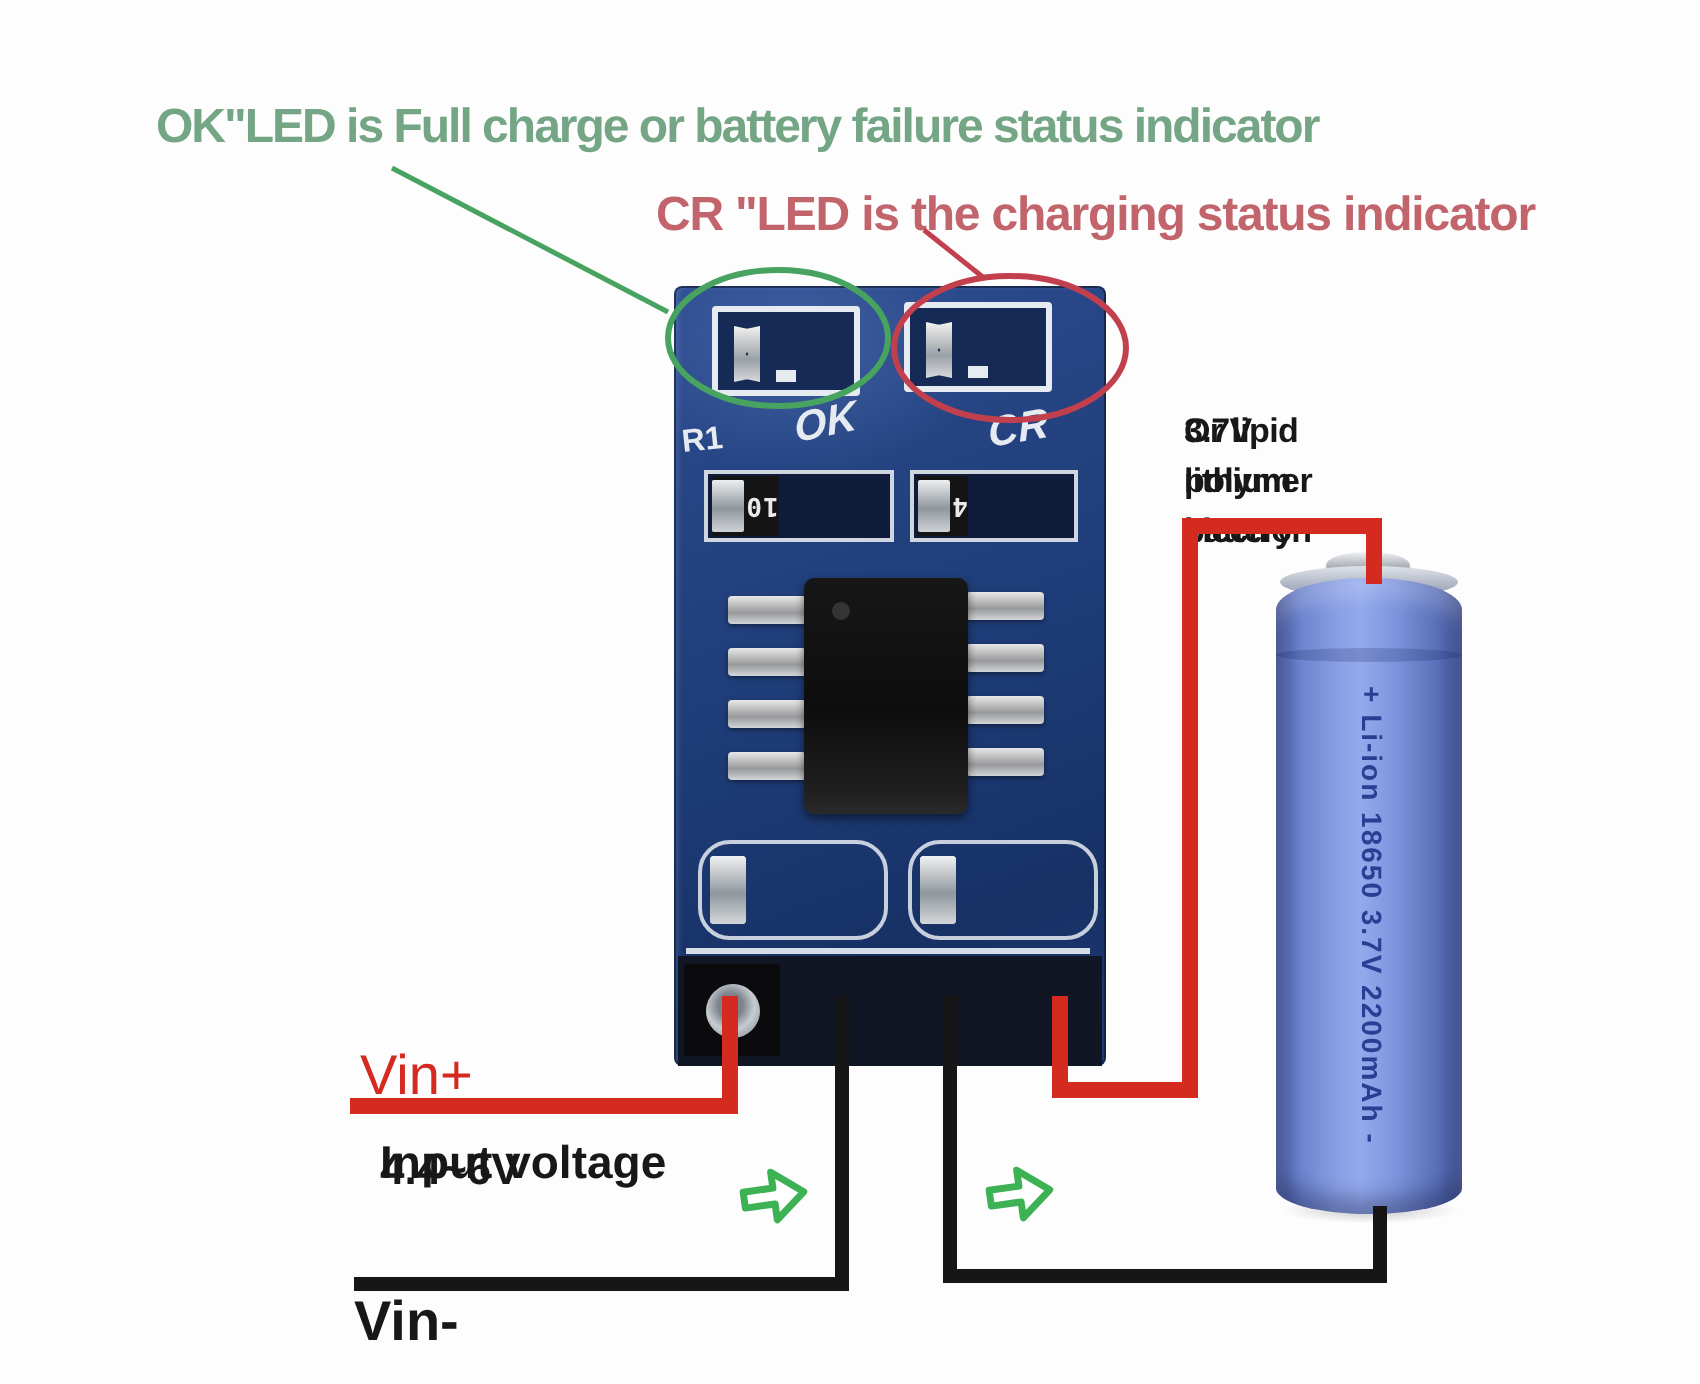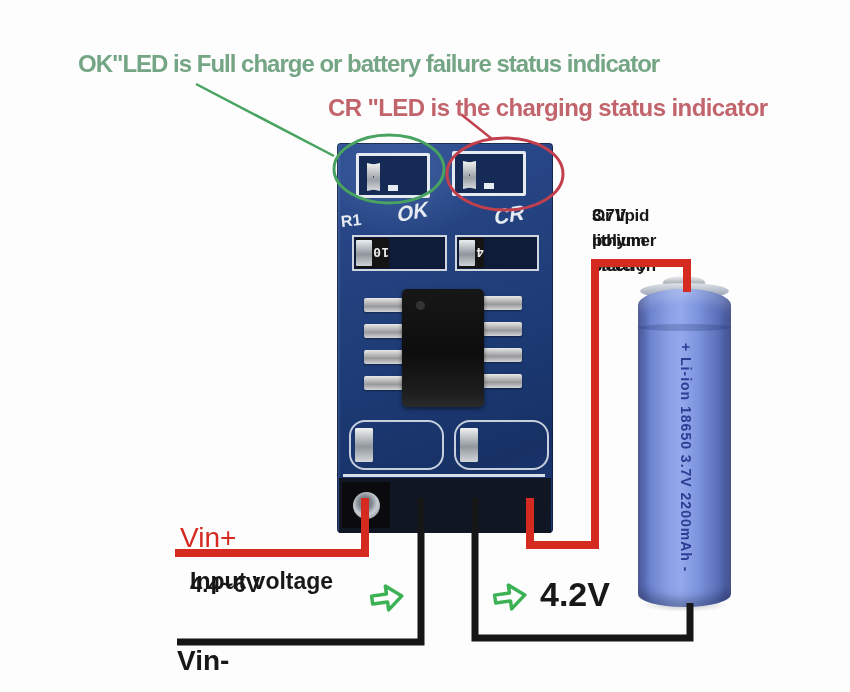--- a/index.html
+++ b/index.html
@@ -213,21 +213,20 @@
     <ellipse class="ell-green" cx="389" cy="169" rx="55" ry="34"></ellipse>
     <ellipse class="ell-red" cx="505" cy="174" rx="58" ry="36"></ellipse>
   </svg>
 
   <div class="ann vinp">Vin+</div>
   <div class="ann vinm">Vin-</div>
   <div class="involt">
     <span class="l1">Input voltage</span>
     <span class="l2">4.4~6V</span>
   </div>
-  <div class="ann outvolt">4.2V</div>
 
   <svg class="arrow arrow-1" viewBox="0 0 36 32" xmlns="http://www.w3.org/2000/svg">
     <path class="arr" d="M3,12 L18,12 L18,4 L33,16 L18,28 L18,20 L3,20 Z"></path>
   </svg>
   <svg class="arrow arrow-2" viewBox="0 0 36 32" xmlns="http://www.w3.org/2000/svg">
     <path class="arr" d="M3,12 L18,12 L18,4 L33,16 L18,28 L18,20 L3,20 Z"></path>
   </svg>
 
 </div>
 

